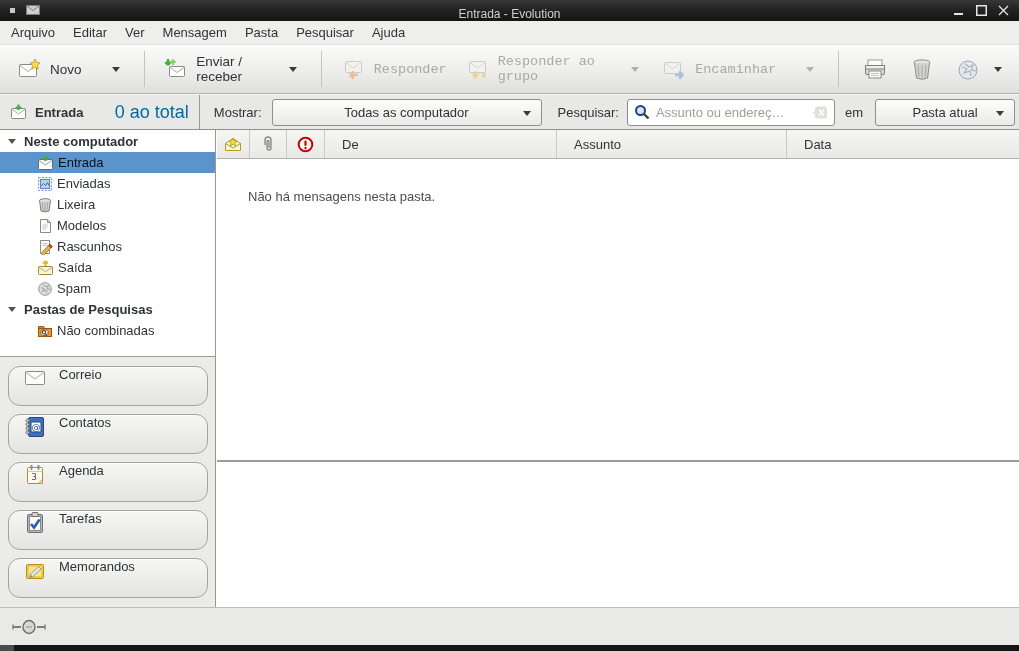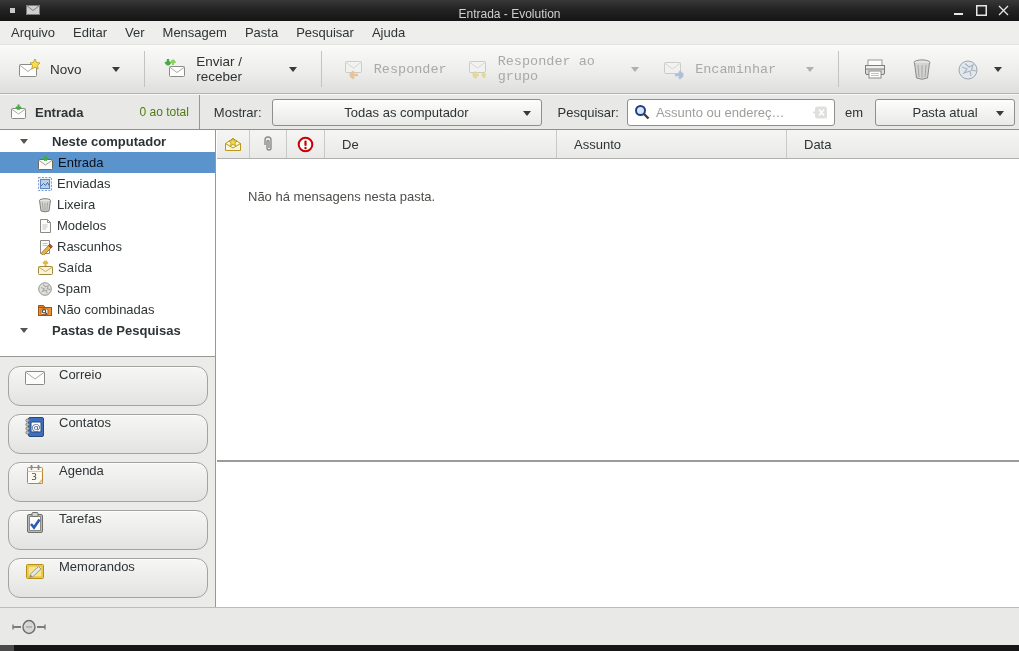--- a/index.html
+++ b/index.html
@@ -27,35 +27,35 @@
   .tb-sep { width:1px; height:36px; background:#c3c3c0; margin:0 10px; }
   .arr { width:0; height:0; border-left:4px solid transparent; border-right:4px solid transparent; border-top:5px solid; }
   .tb-arrow { margin-left:16px; padding:4px 5px; display:flex; align-items:center; }
   .tb-icononly { padding:0 9px; height:38px; display:flex; align-items:center; margin-left:4px; border-radius:3px; }
   #tb-overflow { margin-left:auto; margin-right:4px; }
 
   
   #folderbar { left:0; top:94px; width:1019px; height:36px; background:#e8e8e6; border-top:1px solid #f6f6f5; border-bottom:1px solid #8f8f8c; display:flex; }
   #fb-left { width:216px; height:100%; border-right:1px solid #989895; display:flex; align-items:center; padding:0 10px; }
   #fb-folder { font-weight:bold; font-size:13px; margin-left:8px; }
-  #fb-count { margin-left:auto; font-size:12px; color:#4d7c0f;padding-left:16px; }
+  #fb-count { margin-left:auto; font-size:18px; color:#0369a1;padding-left:16px; }
   #fb-right { flex:1; display:flex; align-items:center; padding-left:8px; }
   .fb-label { font-size:13px; margin:0 6px; }
   .combo { height:27px; background:linear-gradient(180deg,#fdfdfc,#e9e9e7); border:1px solid #8f8f8c; border-radius:3px; display:flex; align-items:center; justify-content:center; font-size:13px; position:relative; }
   #combo-show { width:270px; margin-left:4px; }
   #combo-scope { width:140px; margin-left:6px; margin-right:4px; }
   .combo .arr { position:absolute; right:10px; top:11px; color:#3a3a37; }
   #searchbox { width:208px; height:27px; background:#fff; border:1px solid #8f8f8c; border-radius:3px; display:flex; align-items:center; padding:0 6px; margin-left:2px; }
   #search-input { flex:1; border:none; outline:none; font-size:13px; color:#2e3436; background:transparent; margin-left:6px; min-width:0; font-family:inherit; }
   #search-input::placeholder { color:#9d9d9a; }
 
   
   #sidebar-tree { left:0; top:130px; width:216px; height:227px; background:#fff; border-right:1px solid #989895; border-bottom:1px solid #989895; padding-top:1px; }
   .tree-row { display:flex; align-items:center; height:21px; font-size:13px; }
-  .tree-group { font-weight:bold; padding-left:20px; gap:24px; }
+  .tree-group { font-weight:bold; padding-left:8px; gap:8px; }
   .tree-child { padding-left:37px; gap:4px; }
   .tree-row.selected { background:var(--sel,#5b94cd); color:#08101c; }
   .expander { width:0; height:0; border-left:4px solid transparent; border-right:4px solid transparent; border-top:5px solid #56564f; }
 
   #sidebar-switcher { left:0; top:357px; width:216px; height:250px; background:#ebebe9; border-right:1px solid #989895; }
   .sw-btn { position:absolute; left:8px; width:200px; height:40px; border:1px solid #a3a3a0; border-radius:12px; background:linear-gradient(180deg,#f6f6f5,#e3e3e1); display:flex; padding-left:14px; gap:12px; font-size:13px; color:#2e3436; box-shadow:0 1px 0 rgba(255,255,255,.7) inset; }
 
   
   #list-header { left:217px; top:130px; width:802px; height:29px; background:linear-gradient(180deg,#f5f5f3,#e9e9e7); border-bottom:1px solid #b0b0ae; }
   .hdr-cell { position:absolute; top:0; height:28px; border-right:1px solid #c9c9c6; display:flex; align-items:center; }
@@ -341,36 +341,36 @@
   <div class="tree-row tree-child">
     <span>
       <svg width="16" height="16" viewBox="0 0 16 16">
         <circle cx="8" cy="8" r="6.3" fill="#e0e0dd" stroke="#94948f"></circle>
         <path d="M4 6.5 l3.4 1.4 l-2 2.6 l4 -1.3 l.7 3.3 M6 3.5 l2.6 2.4 l2.7 -1.4 l-1 3.4 l3 .7" fill="none" stroke="#aaaaa5" stroke-width="1.1"></path>
       </svg>
     </span>
     <span>Spam</span>
   </div>
 
+  <div class="tree-row tree-group">
+    <span class="expander"></span>
+    <span>Pastas de Pesquisas</span>
+  </div>
+
   <div class="tree-row tree-child">
     <span>
       <svg width="16" height="16" viewBox="0 0 16 16">
         <path d="M1.5 3.5 h5 l1.5 2 h6.5 v8 h-13 Z" fill="#e8821e" stroke="#9c5510"></path>
         <rect x="1.5" y="5.5" width="13" height="8" fill="#f0923a" stroke="#9c5510"></rect>
         <rect x="4" y="7" width="7" height="5.5" rx="1" fill="#fdfdfb" stroke="#b06018"></rect>
         <circle cx="7" cy="9.3" r="1.7" fill="none" stroke="#4a4a46" stroke-width="1.1"></circle>
         <path d="M8.2 10.5 L10 12.2" stroke="#4a4a46" stroke-width="1.3"></path>
       </svg>
     </span>
     <span>Não combinadas</span>
-  </div>
-
-  <div class="tree-row tree-group">
-    <span class="expander"></span>
-    <span>Pastas de Pesquisas</span>
   </div>
 </div>
 
 <div class="abs" id="sidebar-switcher">
 
   <div class="sw-btn" style="top:9px">
     <span>
       <svg width="24" height="22" viewBox="0 0 24 22">
         <rect x="2.5" y="4.5" width="19" height="13" rx="1" fill="#fcfcfa" stroke="#8a8a86"></rect>
         <path d="M2.5 5 L12 12 L21.5 5" fill="none" stroke="#a9a9a5"></path>

